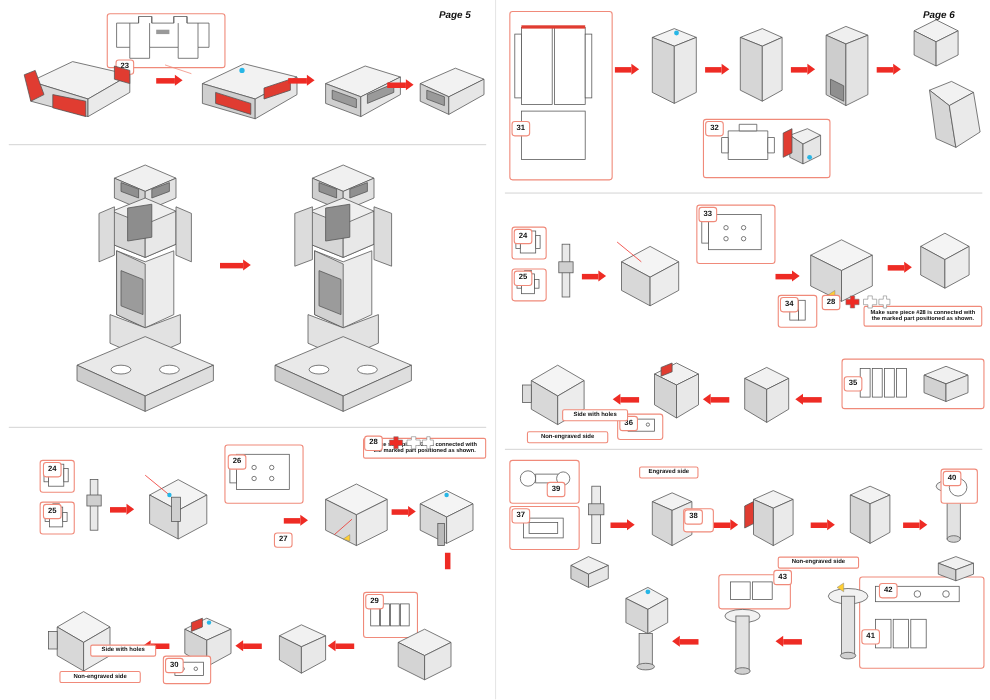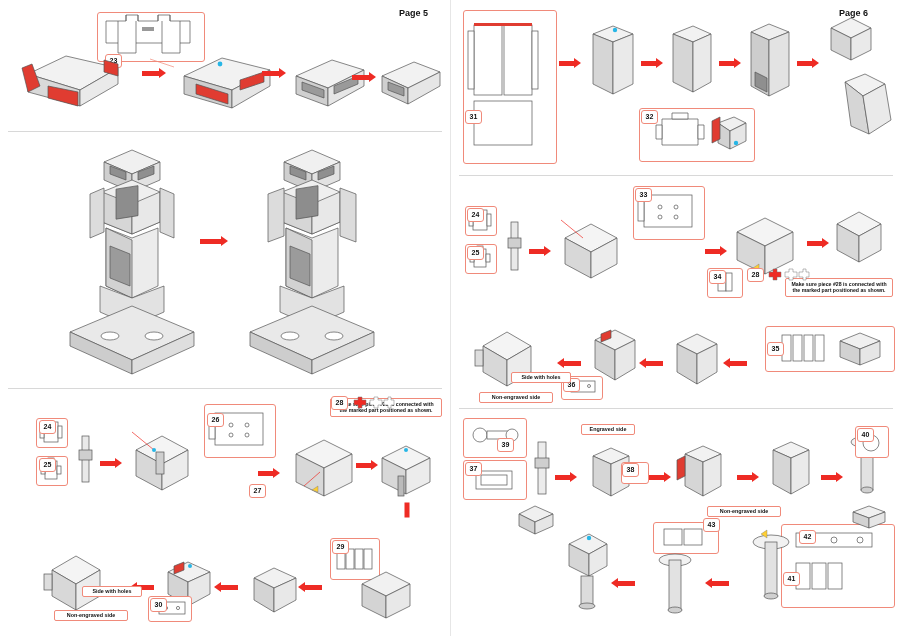--- a/index.html
+++ b/index.html
@@ -3,21 +3,21 @@
 <meta charset="utf-8">
 <style>
   html,body{margin:0;padding:0;background:#ffffff;}
   body{width:900px;height:636px;position:relative;overflow:hidden;
        font-family:"Liberation Sans",sans-serif;color:#111;}
   .page{position:absolute;inset:0;}
   .col{position:absolute;top:0;height:636px;}
   .colL{left:0;width:450px;}
   .colR{left:450px;width:450px;border-left:1px solid #e6e6e6;}
   .divider{position:absolute;background:#d8d8d8;height:1px;}
-  .pagenum{position:absolute;font-size:9px;font-weight:bold;color:#111;}
+  .pagenum{position:absolute;font-size:9px;font-weight:bold;color:#111;font-style:italic;}
   .box{position:absolute;border:1px solid #f08a7a;border-radius:3px;background:#fff;}
   .num{position:absolute;border:1px solid #f08a7a;border-radius:3px;background:#fff;
        font-size:7px;font-weight:bold;color:#111;text-align:center;line-height:11px;
        width:15px;height:12px;}
   .note{position:absolute;border:1px solid #f08a7a;background:#fff;border-radius:2px;
         font-size:5.2px;line-height:6.4px;font-weight:bold;color:#111;padding:2px 3px;text-align:center;}
   .lbl{position:absolute;border:1px solid #f08a7a;background:#fff;border-radius:2px;
        font-size:5.4px;line-height:6.6px;font-weight:bold;color:#111;padding:1px 3px;text-align:center;}
   .arrow{position:absolute;}
   .arrow .shaft{position:absolute;background:#ee2b24;height:5px;top:3px;left:0;}

